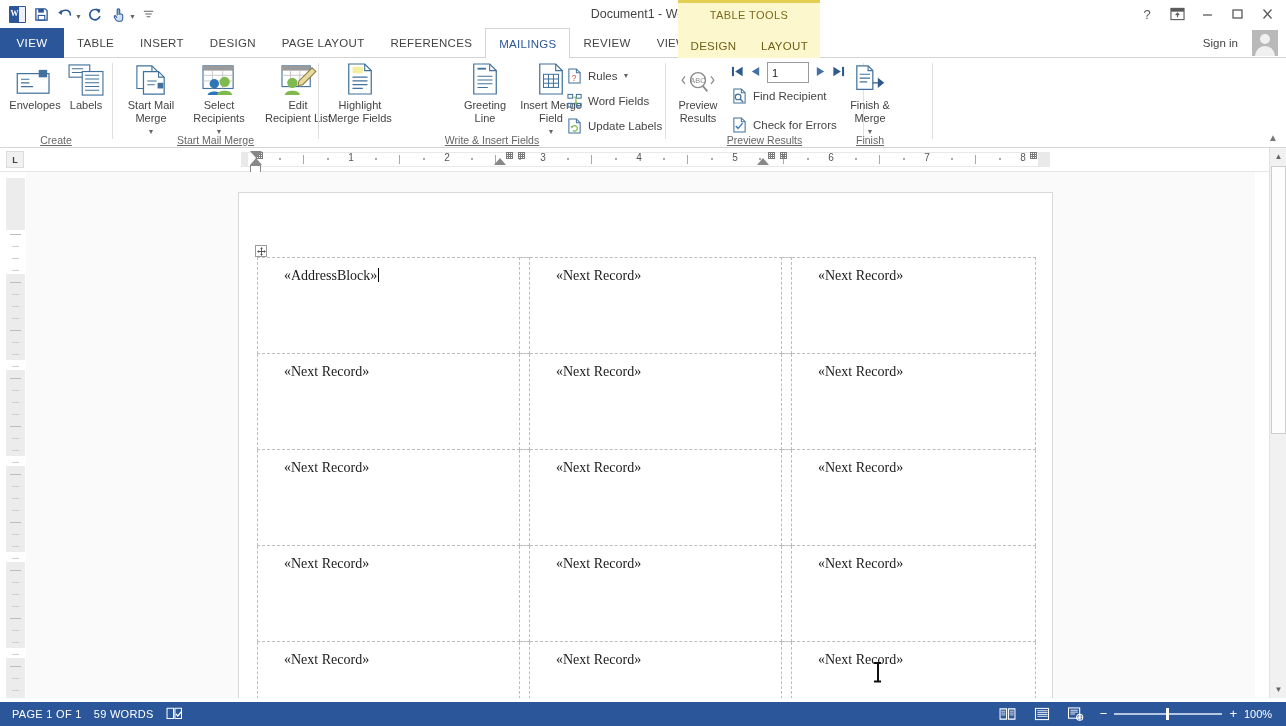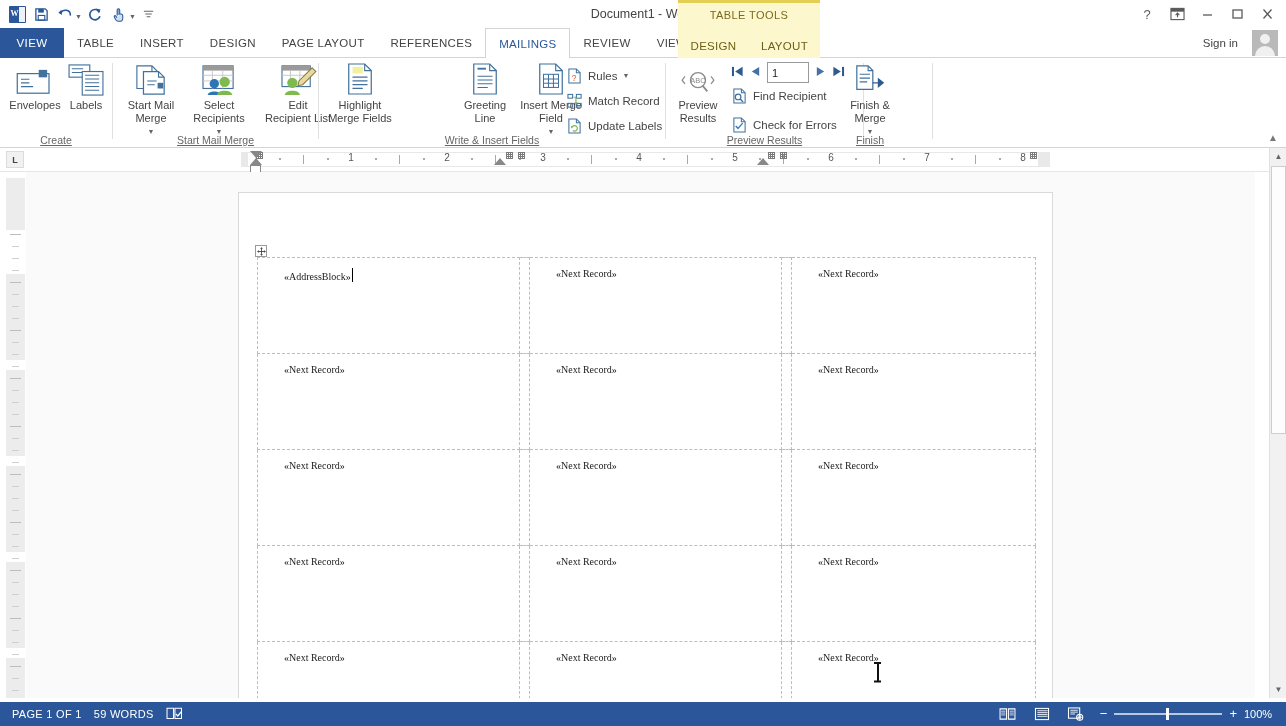--- a/index.html
+++ b/index.html
@@ -181,21 +181,21 @@
   }
   .tbl-handle svg { display: block; }
 
   .mtable {
     position: absolute; left: 18px; top: 64px; width: 778px;
     border-collapse: collapse; table-layout: fixed;
   }
   .mtable td {
     border: 1px dashed #bdbdbd; vertical-align: top;
     padding: 10px 0 0 26px; height: 96px;
-    font-size: 10px; color: #1a1a1a; font-family: "Liberation Serif", serif;
+    font-size: 14px; color: #1a1a1a; font-family: "Liberation Serif", serif;
   }
   .mtable td.gut { border-left: none; border-right: 1px dashed #bdbdbd; padding: 0; }
   .mtable tr:first-child td { border-top: 1px dashed #bdbdbd; }
   .cell-txt { position: relative; display: inline-block; }
   .caret {
     display: inline-block; width: 1px; height: 14px; background: #000;
     vertical-align: -2px; margin-left: 1px;
   }
 
   .ibeam {
@@ -470,21 +470,21 @@
         <span class="sico">
           <svg width="16" height="16" viewBox="0 0 17 17">
               <rect x="1" y="1.5" width="5" height="4" fill="none" stroke="#41719c" stroke-width="1.1"></rect>
               <rect x="10" y="1.5" width="5" height="4" fill="none" stroke="#41719c" stroke-width="1.1"></rect>
               <rect x="1" y="11" width="5" height="4" fill="none" stroke="#41719c" stroke-width="1.1"></rect>
               <rect x="10" y="11" width="5" height="4" fill="none" stroke="#41719c" stroke-width="1.1"></rect>
               <path d="M7 4.5L9.5 4.5 9.5 11" stroke="#7fba4f" stroke-width="1.2" fill="none"></path>
               <path d="M9.5 12.5l-1.6-2.6h3.2z" fill="#7fba4f"></path>
             </svg>
         </span>
-        <span>Match Record</span>
+        <span>Word Fields</span>
       </div>
       <div class="smbtn" style="left:247px; top:58px;">
         <span class="sico">
           <svg width="15" height="16" viewBox="0 0 16 17">
               <path d="M2 1h8l4 4v11H2z" fill="#fff" stroke="#41719c" stroke-width="1.1"></path>
               <path d="M10 1v4h4" fill="none" stroke="#41719c" stroke-width="1.1"></path>
               <path d="M5 11a3 3 0 1 1 1.2 2.4" fill="none" stroke="#7fba4f" stroke-width="1.3"></path>
               <path d="M4 8.5l2.4.6-1.8 1.6z" fill="#7fba4f"></path>
             </svg>
         </span>

